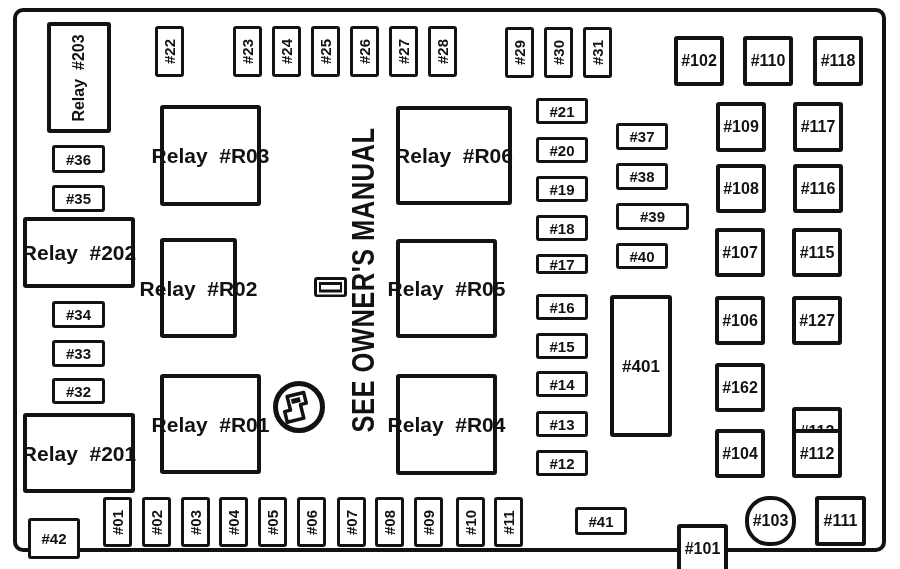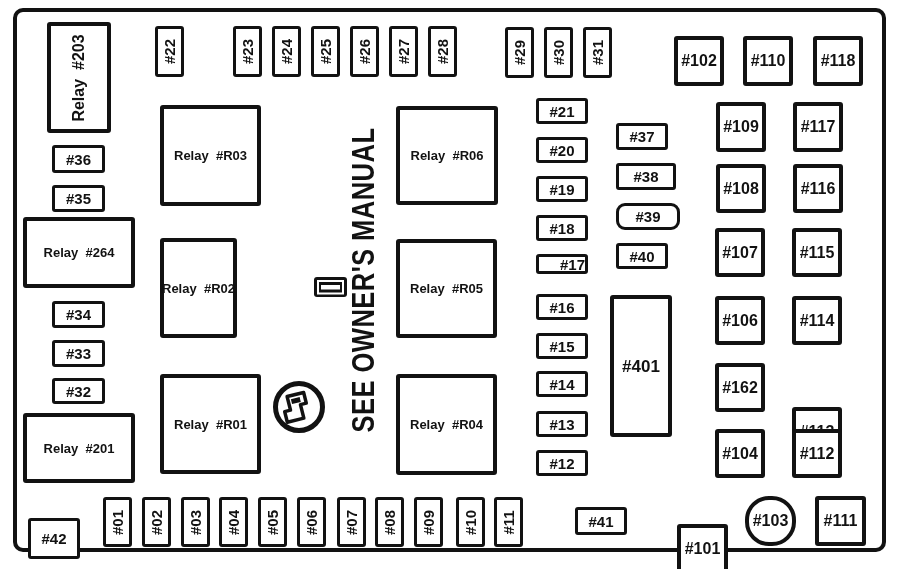--- a/index.html
+++ b/index.html
@@ -11,21 +11,21 @@
     position:absolute;left:13px;top:8px;width:873px;height:544px;
     border:4px solid #121212;border-radius:10px;box-sizing:border-box;
   }
   .box{
     position:absolute;box-sizing:border-box;background:#fff;
     border:3px solid #121212;border-radius:3px;
     display:flex;align-items:center;justify-content:center;
     font-weight:bold;color:#121212;
   }
   .relay,.relay-vert,.square,.tall{border-width:4px;}
-  .relay{font-size:13px;justify-content:center;}
+  .relay{font-size:21px;justify-content:center;}
   .relay-vert{font-size:16px;}
   .fuse-h{font-size:15px;}
   .fuse-v{font-size:15px;}
   .square{font-size:16px;}
   .tall{font-size:17px;}
   .lbl{white-space:pre;line-height:1;}
   .fuse-v .lbl,.relay-vert .lbl{transform:rotate(-90deg);}
   .note{
     position:absolute;left:363px;top:280px;
     transform:translate(-50%,-50%) rotate(-90deg) scaleX(0.8);
@@ -45,44 +45,44 @@
       <div class="box relay-vert" style="left: 47px; top: 22px; width: 64px; height: 111px;">
         <span class="lbl">Relay  #203</span>
       </div>
       <div class="box fuse-h" style="left: 52px; top: 145px; width: 53px; height: 28px;">
         <span class="lbl">#36</span>
       </div>
       <div class="box fuse-h" style="left: 52px; top: 185px; width: 53px; height: 27px;">
         <span class="lbl">#35</span>
       </div>
       <div class="box relay" style="left: 23px; top: 217px; width: 112px; height: 71px;">
-        <span class="lbl">Relay  #264</span>
+        <span class="lbl">Relay  #202</span>
       </div>
       <div class="box fuse-h" style="left: 52px; top: 301px; width: 53px; height: 27px;">
         <span class="lbl">#34</span>
       </div>
       <div class="box fuse-h" style="left: 52px; top: 340px; width: 53px; height: 27px;">
         <span class="lbl">#33</span>
       </div>
       <div class="box fuse-h" style="left: 52px; top: 378px; width: 53px; height: 26px;">
         <span class="lbl">#32</span>
       </div>
-      <div class="box relay" style="left: 23px; top: 413px; width: 112px; height: 70px;">
+      <div class="box relay" style="left: 23px; top: 413px; width: 112px; height: 80px;">
         <span class="lbl">Relay  #201</span>
       </div>
       <div class="box relay" style="left: 160px; top: 105px; width: 101px; height: 101px;">
         <span class="lbl">Relay  #R03</span>
       </div>
       <div class="box relay" style="left: 160px; top: 238px; width: 77px; height: 100px;">
         <span class="lbl">Relay  #R02</span>
       </div>
       <div class="box relay" style="left: 160px; top: 374px; width: 101px; height: 100px;">
         <span class="lbl">Relay  #R01</span>
       </div>
-      <div class="box relay" style="left: 396px; top: 106px; width: 102px; height: 99px;">
+      <div class="box relay" style="left: 396px; top: 106px; width: 116px; height: 99px;">
         <span class="lbl">Relay  #R06</span>
       </div>
       <div class="box relay" style="left: 396px; top: 239px; width: 101px; height: 99px;">
         <span class="lbl">Relay  #R05</span>
       </div>
       <div class="box relay" style="left: 396px; top: 374px; width: 101px; height: 101px;">
         <span class="lbl">Relay  #R04</span>
       </div>
       <div class="box fuse-v" style="left: 155px; top: 26px; width: 29px; height: 51px;">
         <span class="lbl">#22</span>
@@ -119,45 +119,45 @@
       </div>
       <div class="box fuse-h" style="left: 536px; top: 137px; width: 52px; height: 26px;">
         <span class="lbl">#20</span>
       </div>
       <div class="box fuse-h" style="left: 536px; top: 176px; width: 52px; height: 26px;">
         <span class="lbl">#19</span>
       </div>
       <div class="box fuse-h" style="left: 536px; top: 215px; width: 52px; height: 26px;">
         <span class="lbl">#18</span>
       </div>
-      <div class="box fuse-h" style="left: 536px; top: 254px; width: 52px; height: 20px; justify-content: flex-end;">
+      <div class="box fuse-h" style="left: 536px; top: 254px; width: 52px; height: 20px;">
         <span class="lbl">#17</span>
       </div>
       <div class="box fuse-h" style="left: 536px; top: 294px; width: 52px; height: 26px;">
         <span class="lbl">#16</span>
       </div>
       <div class="box fuse-h" style="left: 536px; top: 333px; width: 52px; height: 26px;">
         <span class="lbl">#15</span>
       </div>
       <div class="box fuse-h" style="left: 536px; top: 371px; width: 52px; height: 26px;">
         <span class="lbl">#14</span>
       </div>
       <div class="box fuse-h" style="left: 536px; top: 411px; width: 52px; height: 26px;">
         <span class="lbl">#13</span>
       </div>
       <div class="box fuse-h" style="left: 536px; top: 450px; width: 52px; height: 26px;">
         <span class="lbl">#12</span>
       </div>
       <div class="box fuse-h" style="left: 616px; top: 123px; width: 52px; height: 27px;">
         <span class="lbl">#37</span>
       </div>
-      <div class="box fuse-h" style="left: 616px; top: 163px; width: 60px; height: 27px;">
+      <div class="box fuse-h" style="left: 616px; top: 163px; width: 52px; height: 27px;">
         <span class="lbl">#38</span>
       </div>
-      <div class="box fuse-h" style="left: 616px; top: 203px; width: 64px; height: 27px; border-radius: 9px;">
+      <div class="box fuse-h" style="left: 616px; top: 203px; width: 73px; height: 27px;">
         <span class="lbl">#39</span>
       </div>
       <div class="box fuse-h" style="left: 616px; top: 243px; width: 52px; height: 26px;">
         <span class="lbl">#40</span>
       </div>
       <div class="box tall" style="left: 610px; top: 295px; width: 62px; height: 142px;">
         <span class="lbl">#401</span>
       </div>
       <div class="box square" style="left: 674px; top: 36px; width: 50px; height: 50px;">
         <span class="lbl">#102</span>
@@ -183,21 +183,21 @@
       <div class="box square" style="left: 715px; top: 228px; width: 50px; height: 49px; align-items: center;">
         <span class="lbl">#107</span>
       </div>
       <div class="box square" style="left: 792px; top: 228px; width: 50px; height: 49px;">
         <span class="lbl">#115</span>
       </div>
       <div class="box square" style="left: 715px; top: 296px; width: 50px; height: 49px;">
         <span class="lbl">#106</span>
       </div>
       <div class="box square" style="left: 792px; top: 296px; width: 50px; height: 49px;">
-        <span class="lbl">#114</span>
+        <span class="lbl">#127</span>
       </div>
       <div class="box square" style="left: 715px; top: 363px; width: 50px; height: 49px;">
         <span class="lbl">#162</span>
       </div>
       <div class="box square" style="left: 792px; top: 363px; width: 50px; height: 49px; margin-top: 44px;">
         <span class="lbl">#113</span>
       </div>
       <div class="box square" style="left: 715px; top: 429px; width: 50px; height: 49px;">
         <span class="lbl">#104</span>
       </div>

